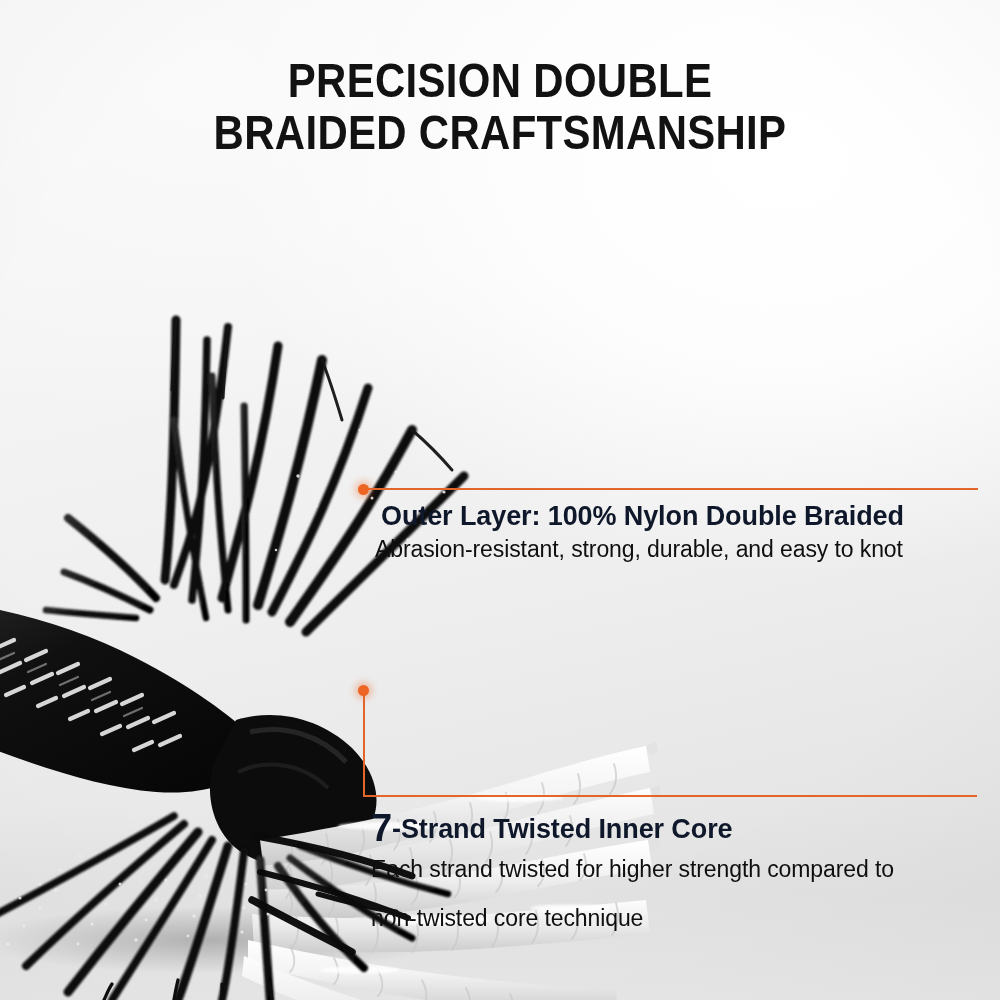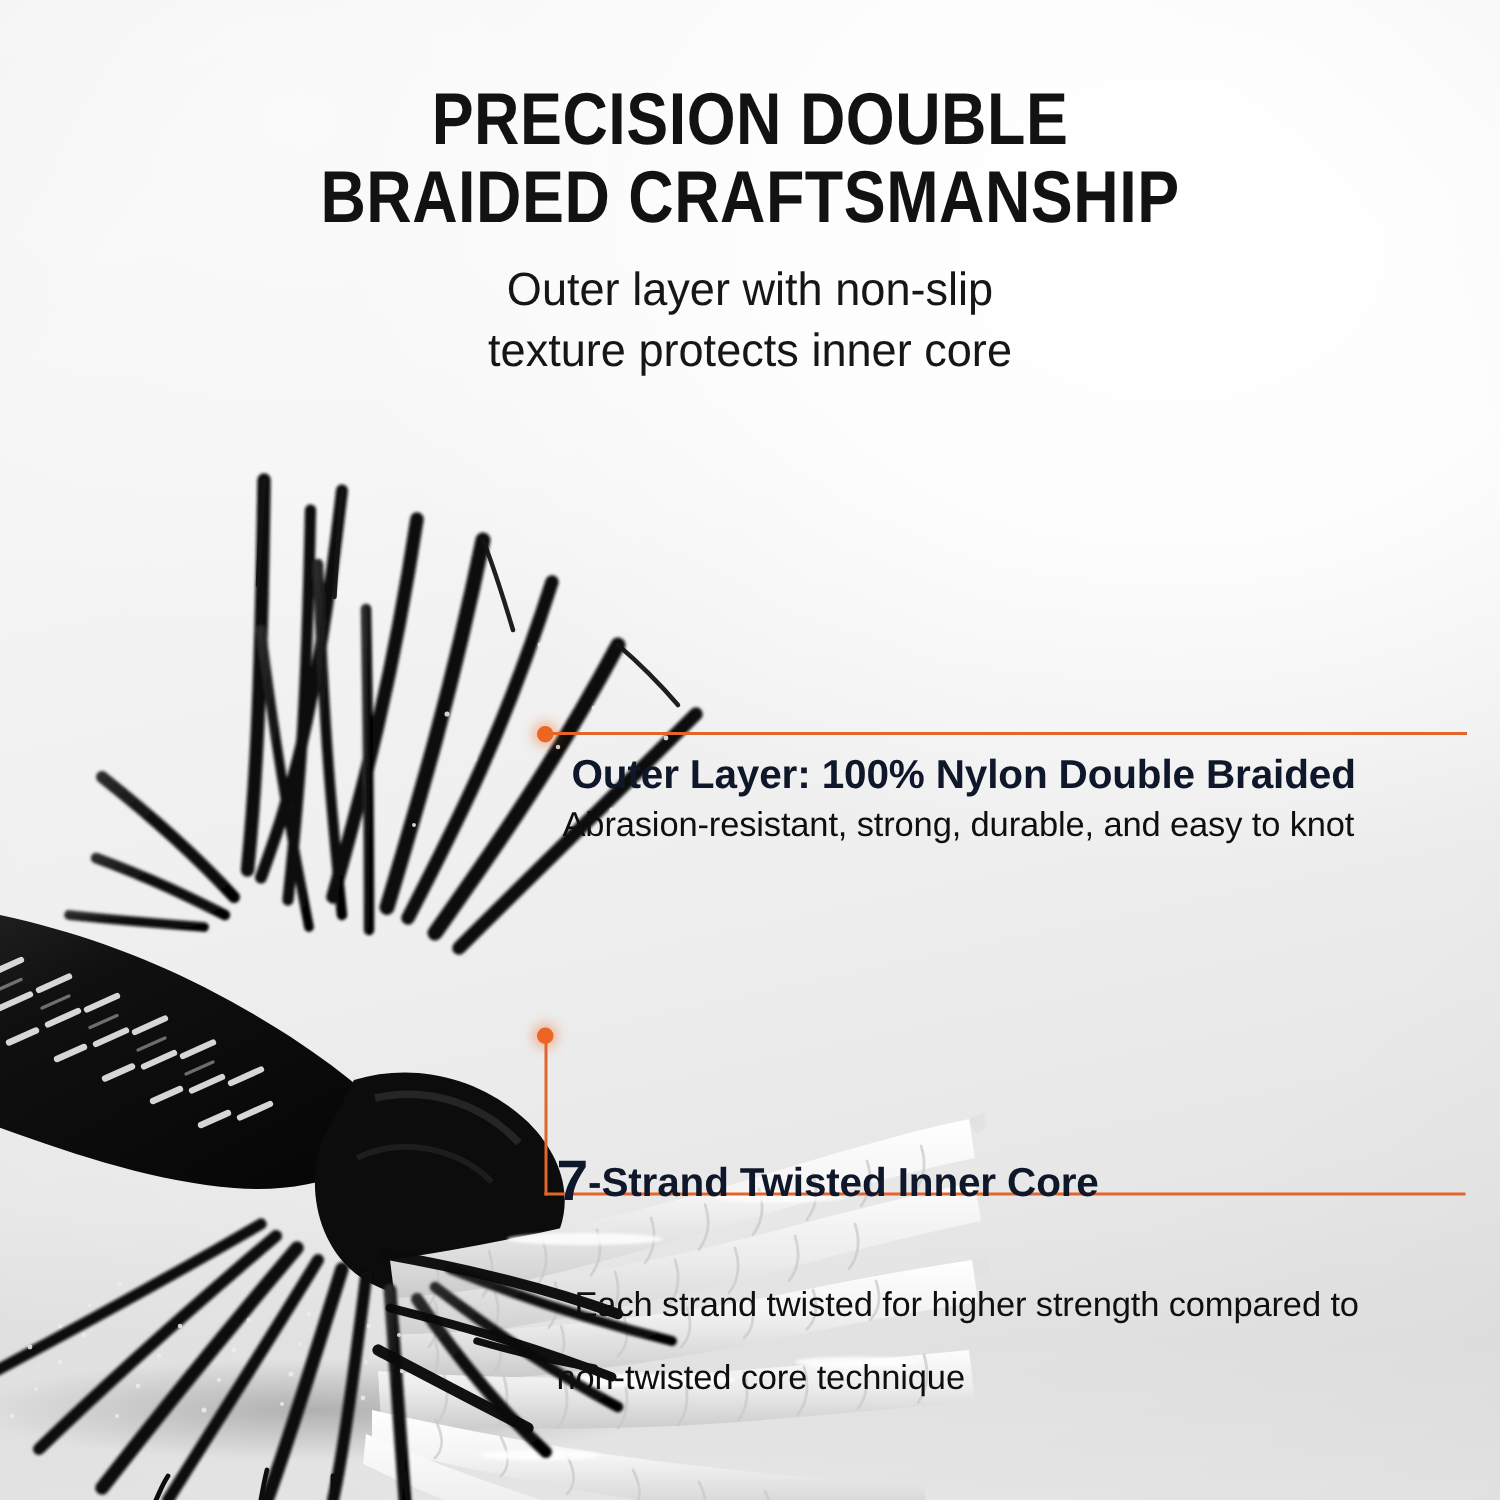--- a/index.html
+++ b/index.html
@@ -403,38 +403,34 @@
         <path d="M358 614 C386 622 412 628 436 632" stroke-width="5"></path>
       </g>
     </svg>
   </div>
 
   <div class="header">
     <div>
       <span class="title-line">PRECISION DOUBLE</span>
       <span class="title-line l2">BRAIDED CRAFTSMANSHIP</span>
     </div>
-    <div class="subtitle-wrap">
-      <span class="subtitle-line">Outer layer with non-slip</span>
-      <span class="subtitle-line">texture protects inner core</span>
-    </div>
   </div>
 
   <div class="callout">
     <div class="c-hline" style="left:363px; top:488px; width:615px;"></div>
     <div class="c-dot" style="left:358px; top:484px;"></div>
     <div class="c-head" style="left:381px; top:500px;">Outer Layer: 100% Nylon Double Braided</div>
     <div class="c-sub" style="left:375px; top:535px;">Abrasion-resistant, strong, durable, and easy to knot</div>
   </div>
 
   <div class="callout">
     <div class="c-vline" style="left:363px; top:690px; height:107px;"></div>
     <div class="c-hline" style="left:363px; top:795px; width:614px;"></div>
     <div class="c-dot" style="left:358px; top:685px;"></div>
-    <div class="c-head" style="left:371px; top:772px;text-align:center;">
+    <div class="c-head" style="left:371px; top:812px;text-align:center;">
       <span class="big">7</span><span>-Strand Twisted Inner Core</span>
     </div>
-    <div class="c-sub" style="left:383px; top:855px;text-align:right;">Each strand twisted for higher strength compared to</div>
+    <div class="c-sub" style="left:371px; top:855px;text-align:right;">Each strand twisted for higher strength compared to</div>
     <div class="c-sub" style="left:371px; top:904px;">non-twisted core technique</div>
   </div>
 
   <div class="bg-vignette"></div>
 </div>
 
 </body></html>

